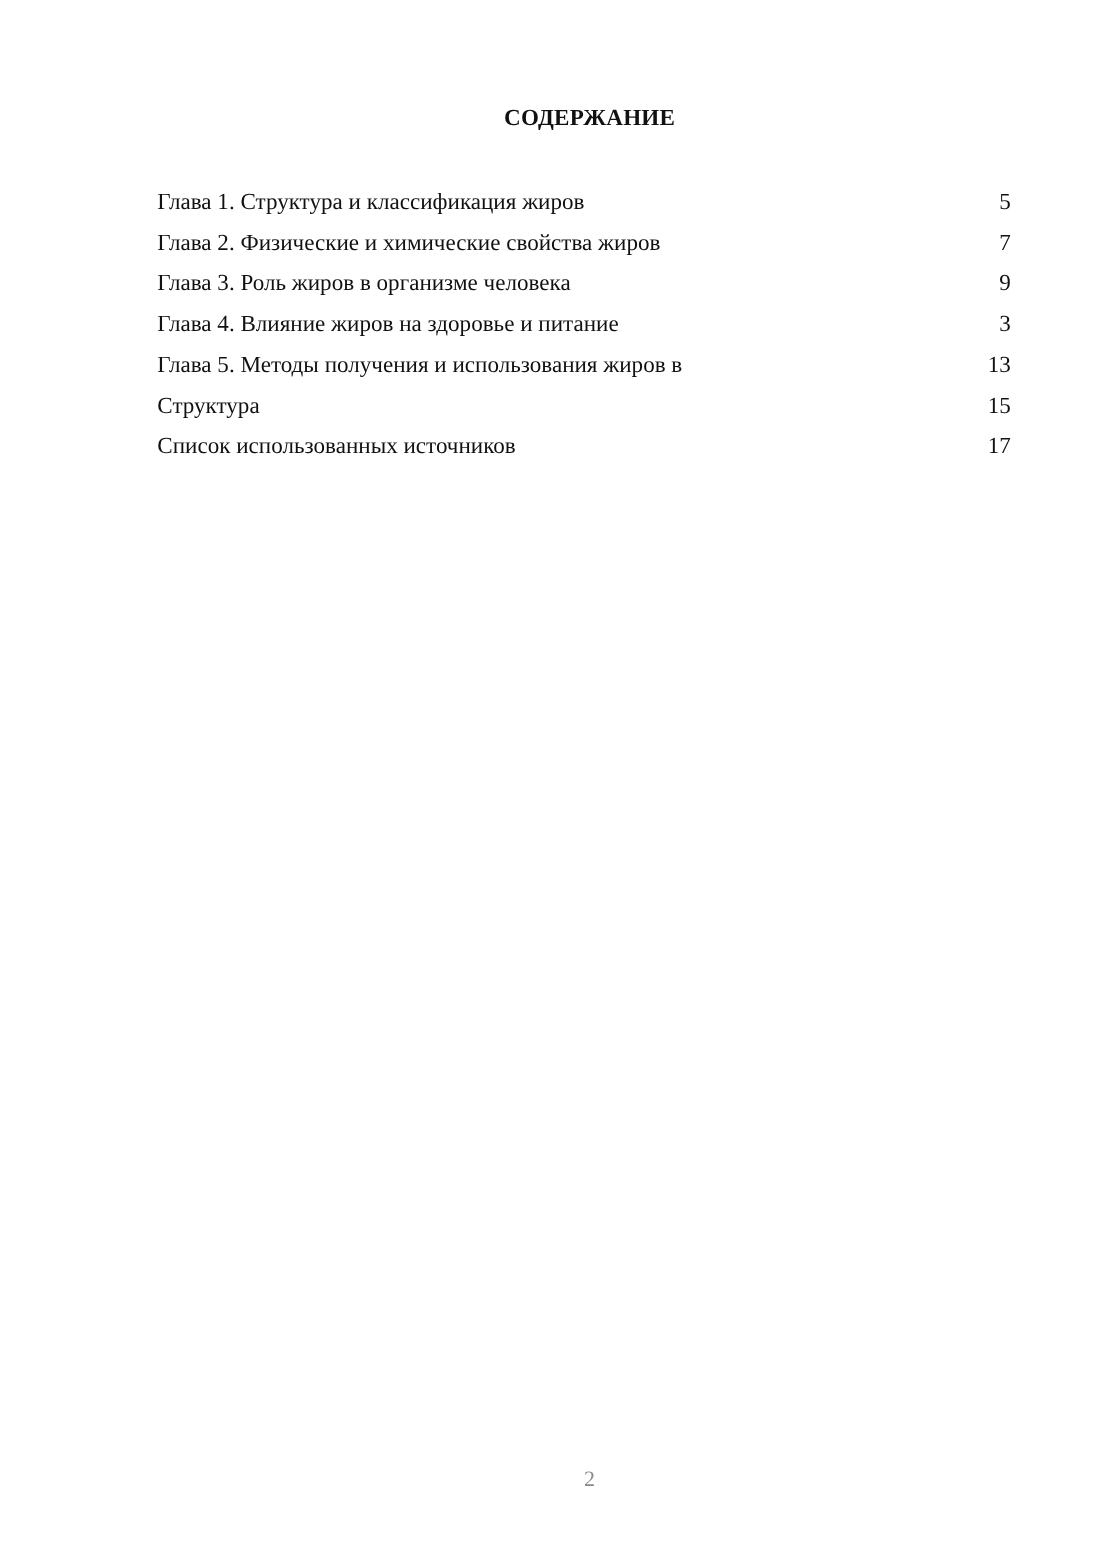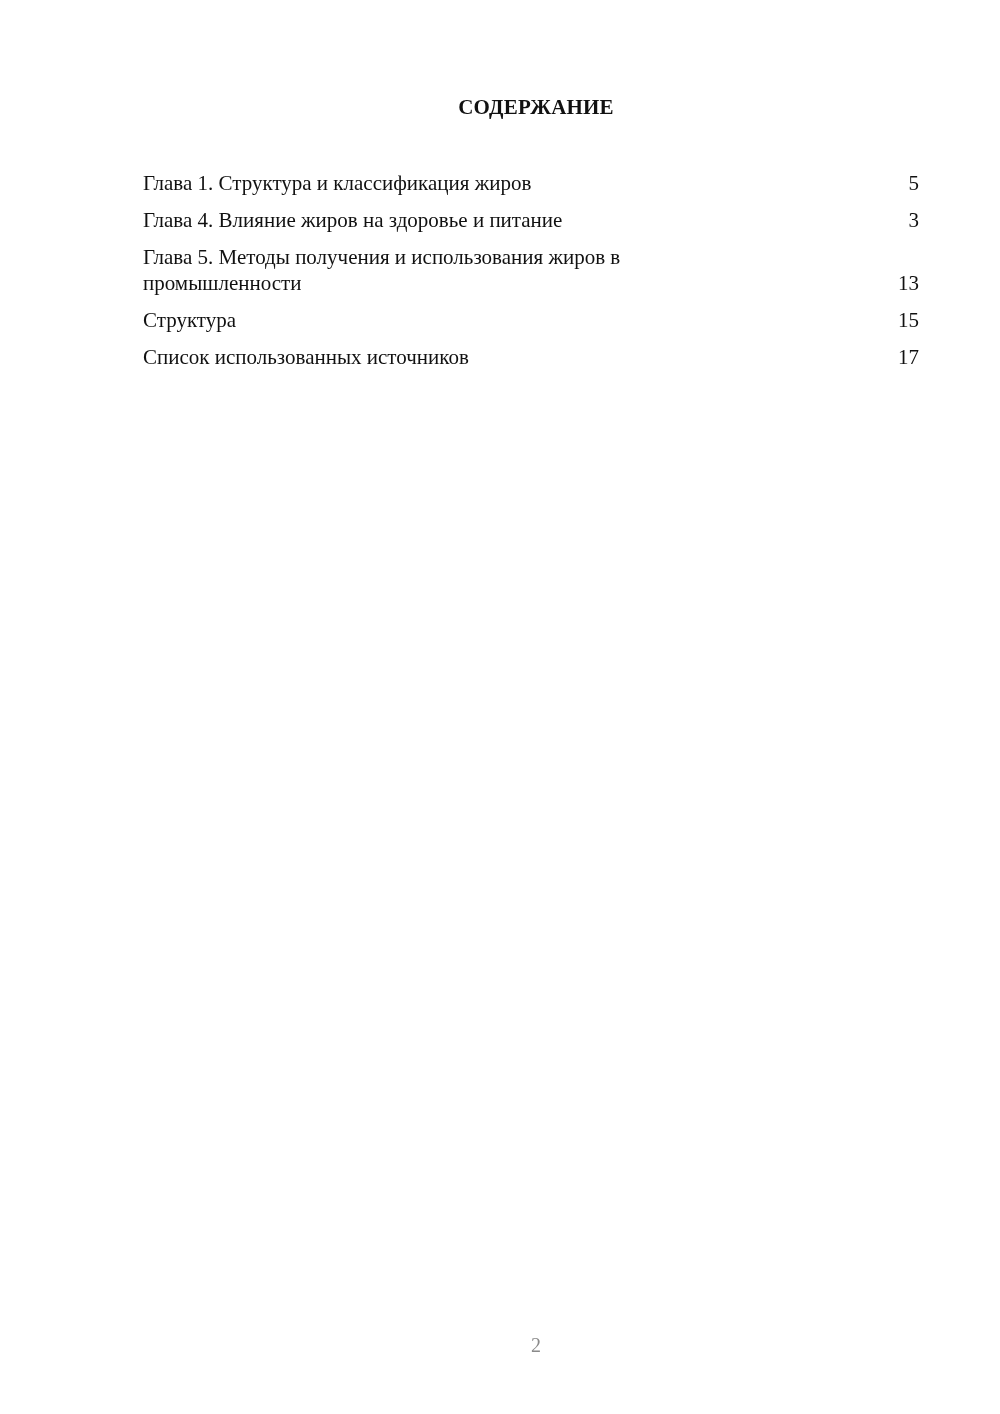--- a/index.html
+++ b/index.html
@@ -76,27 +76,34 @@
 
 <div class="page">
   <div class="toc-title">СОДЕРЖАНИЕ</div>
 
   <div class="toc-list">
     <div class="toc-row">
       <span class="toc-label">Глава 1. Структура и классификация жиров</span>
       <span class="toc-page">5</span>
     </div>
     <div class="toc-row">
+      <span class="toc-label">Глава 2. Физические и химические свойства жиров</span>
+      <span class="toc-page">7</span>
+    </div>
+    <div class="toc-row">
+      <span class="toc-label">Глава 3. Роль жиров в организме человека</span>
+      <span class="toc-page">9</span>
+    </div>
+    <div class="toc-row">
       <span class="toc-label">Глава 4. Влияние жиров на здоровье и питание</span>
       <span class="toc-page">3</span>
     </div>
     <div class="toc-row multi">
       <span class="toc-label">
         <span class="line1">Глава 5. Методы получения и использования жиров в</span>
-        <span class="line2">промышленности</span>
       </span>
       <span class="toc-page">13</span>
     </div>
     <div class="toc-row">
       <span class="toc-label">Структура</span>
       <span class="toc-page">15</span>
     </div>
     <div class="toc-row">
       <span class="toc-label">Список использованных источников</span>
       <span class="toc-page">17</span>

